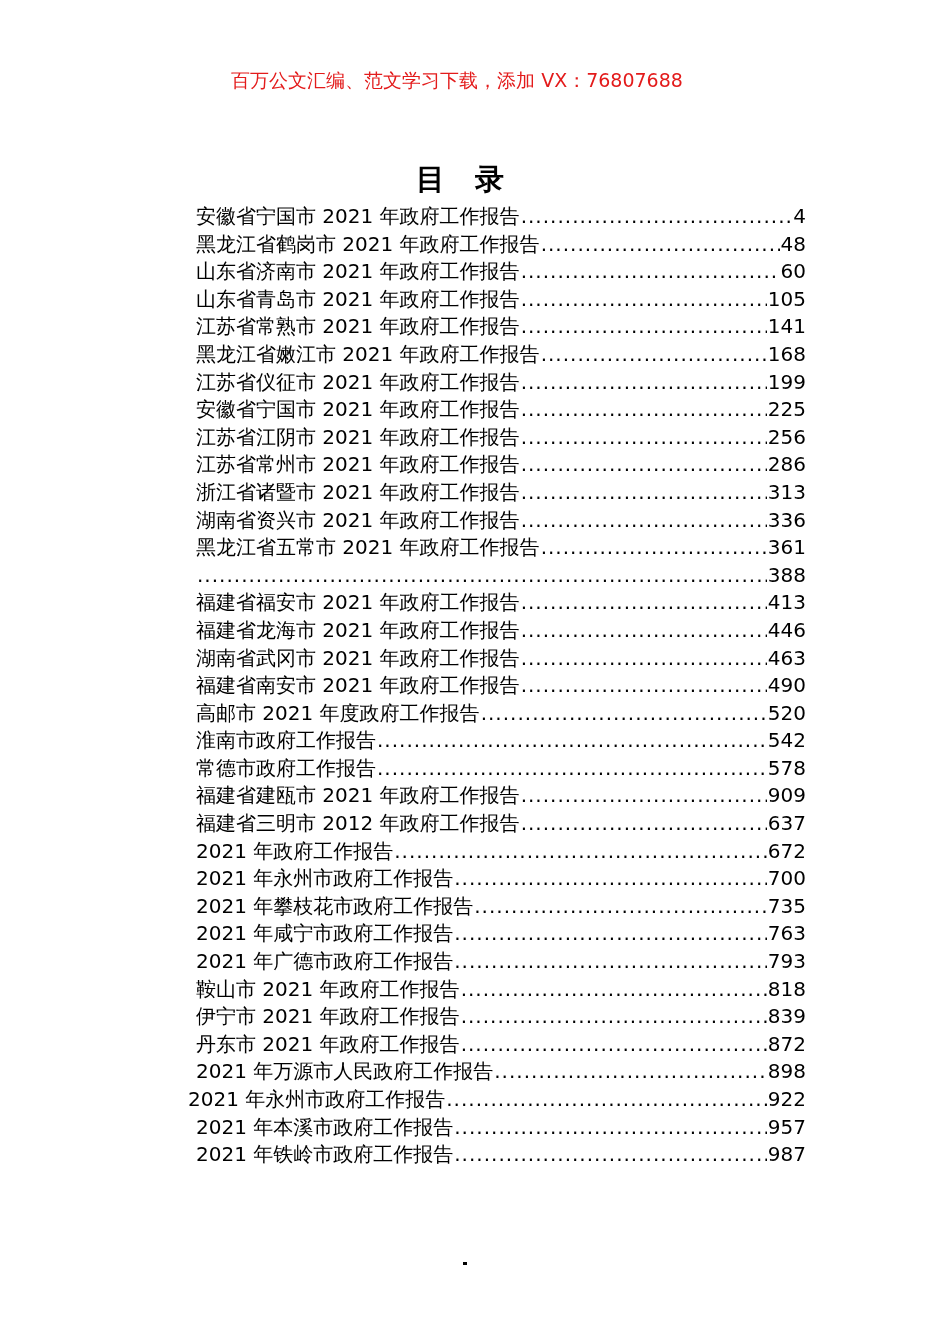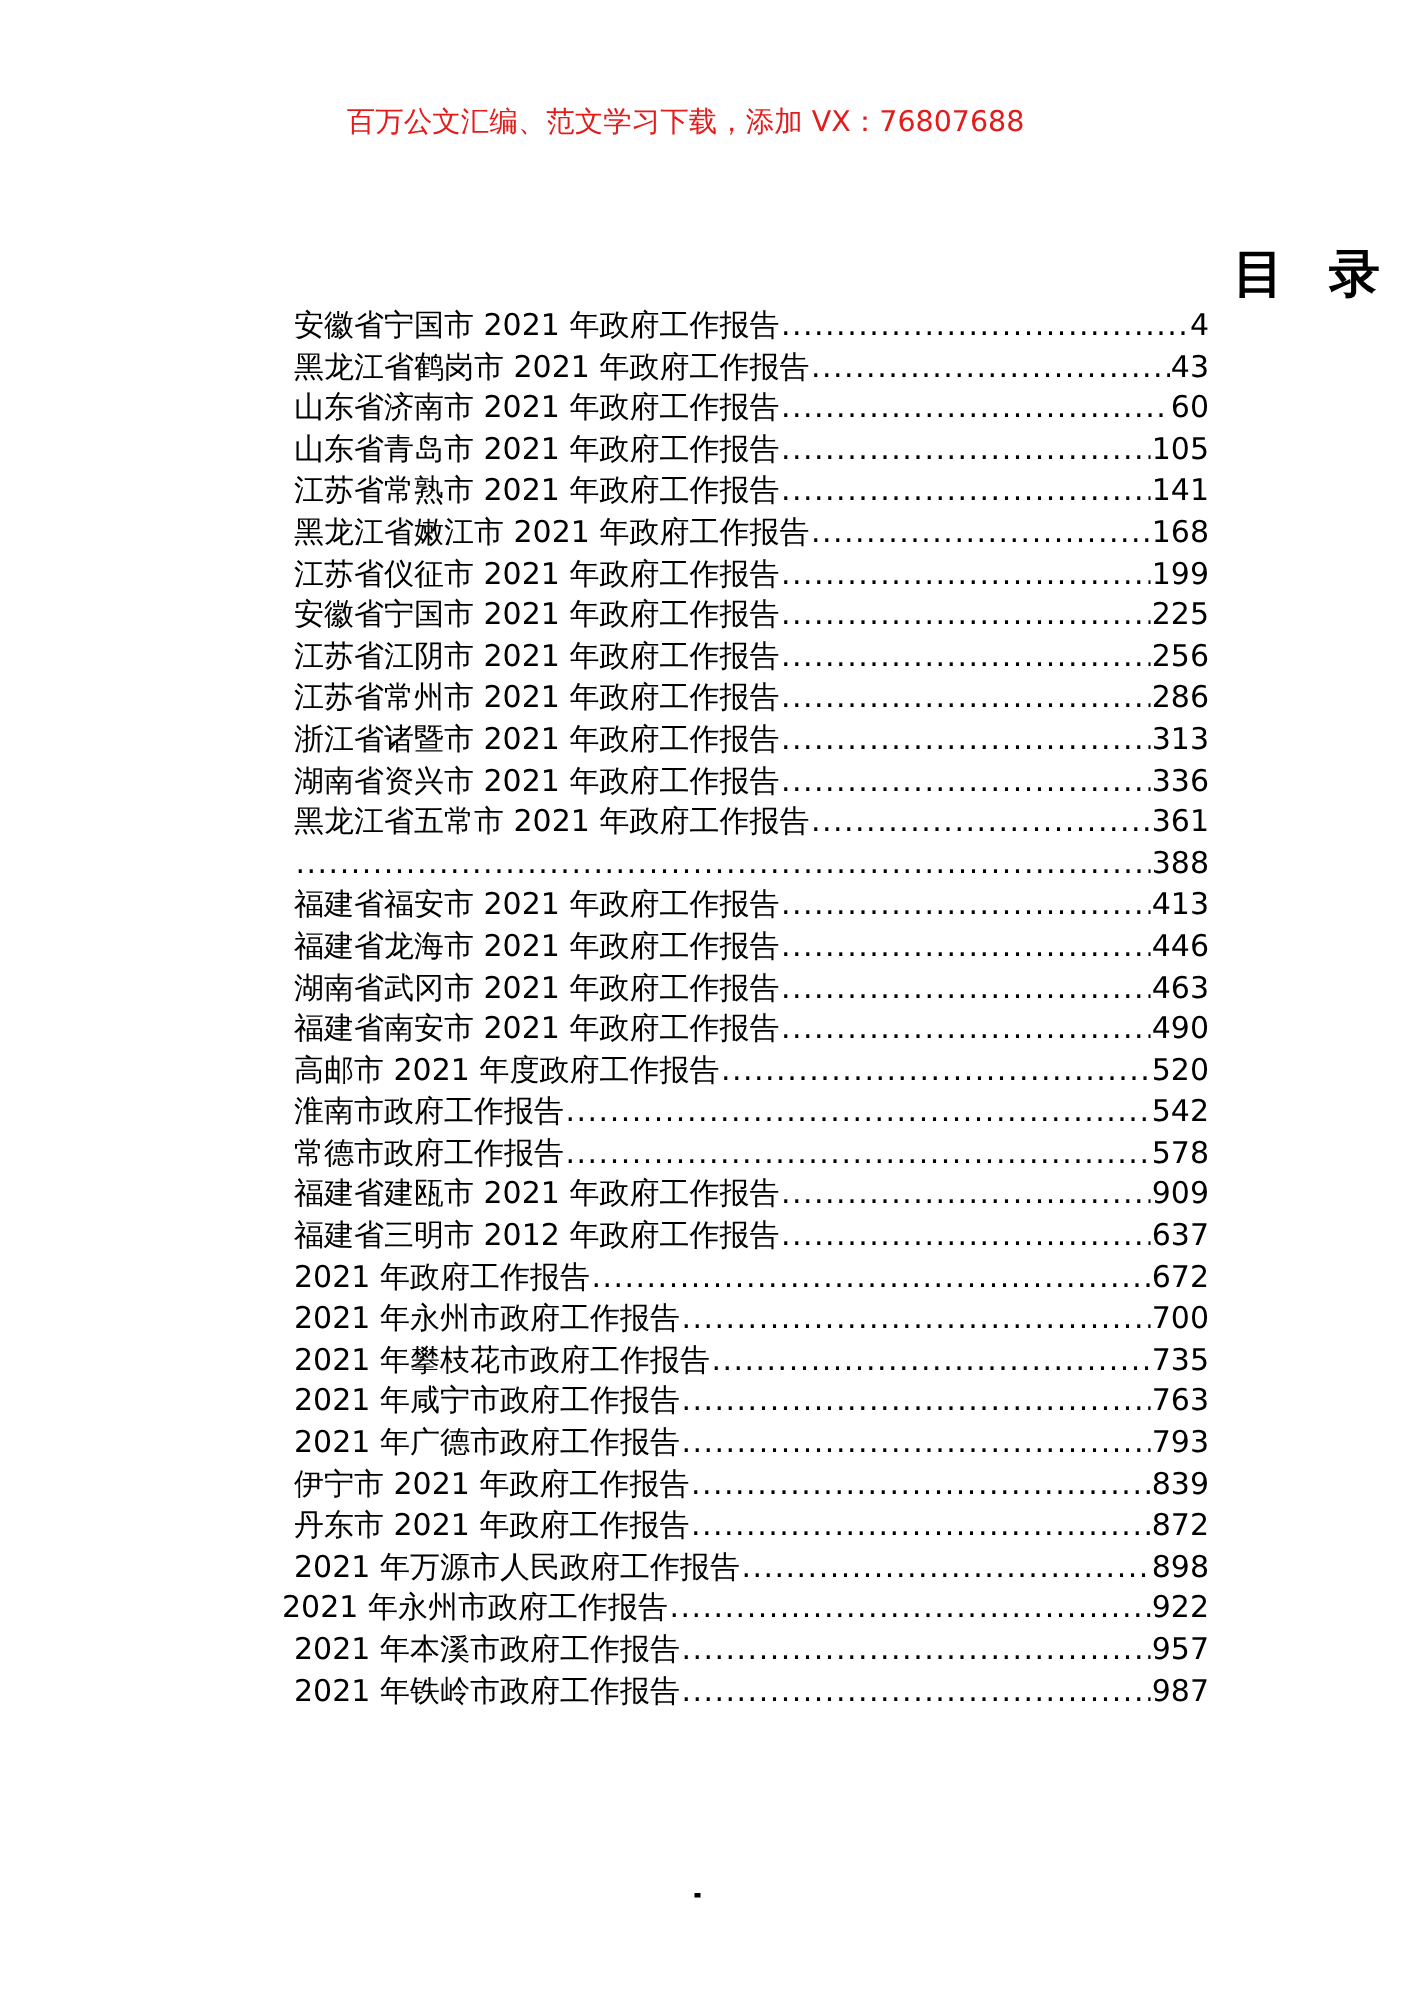--- a/index.html
+++ b/index.html
@@ -23,22 +23,22 @@
       text-align: center;
       font-size: 19px;
       color: #e31b1b;
       letter-spacing: 0px;
     }
     .toc-title {
       position: absolute;
       top: 160px;
       left: 0;
       width: 950px;
-      text-align: right;
-      font-size: 34px;
+      text-align: center;
+      font-size: 29px;
       font-weight: bold;
       letter-spacing: 30px;
       box-sizing: border-box;
     }
     .toc-list {
       position: absolute;
       top: 203px;
       left: 196px;
       width: 610px;
     }
@@ -93,21 +93,21 @@
 
 <div class="toc-list">
   <div class="toc-row">
       <span class="toc-label">安徽省宁国市 2021 年政府工作报告</span>
       <span class="toc-leader"></span>
       <span class="toc-page">4</span>
     </div>
   <div class="toc-row">
       <span class="toc-label">黑龙江省鹤岗市 2021 年政府工作报告</span>
       <span class="toc-leader"></span>
-      <span class="toc-page">43</span>
+      <span class="toc-page">48</span>
     </div>
   <div class="toc-row">
       <span class="toc-label">山东省济南市 2021 年政府工作报告</span>
       <span class="toc-leader"></span>
       <span class="toc-page">60</span>
     </div>
   <div class="toc-row">
       <span class="toc-label">山东省青岛市 2021 年政府工作报告</span>
       <span class="toc-leader"></span>
       <span class="toc-page">105</span>
@@ -223,20 +223,25 @@
     </div>
   <div class="toc-row">
       <span class="toc-label">2021 年咸宁市政府工作报告</span>
       <span class="toc-leader"></span>
       <span class="toc-page">763</span>
     </div>
   <div class="toc-row">
       <span class="toc-label">2021 年广德市政府工作报告</span>
       <span class="toc-leader"></span>
       <span class="toc-page">793</span>
+    </div>
+  <div class="toc-row">
+      <span class="toc-label">鞍山市 2021 年政府工作报告</span>
+      <span class="toc-leader"></span>
+      <span class="toc-page">818</span>
     </div>
   <div class="toc-row">
       <span class="toc-label">伊宁市 2021 年政府工作报告</span>
       <span class="toc-leader"></span>
       <span class="toc-page">839</span>
     </div>
   <div class="toc-row">
       <span class="toc-label">丹东市 2021 年政府工作报告</span>
       <span class="toc-leader"></span>
       <span class="toc-page">872</span>

